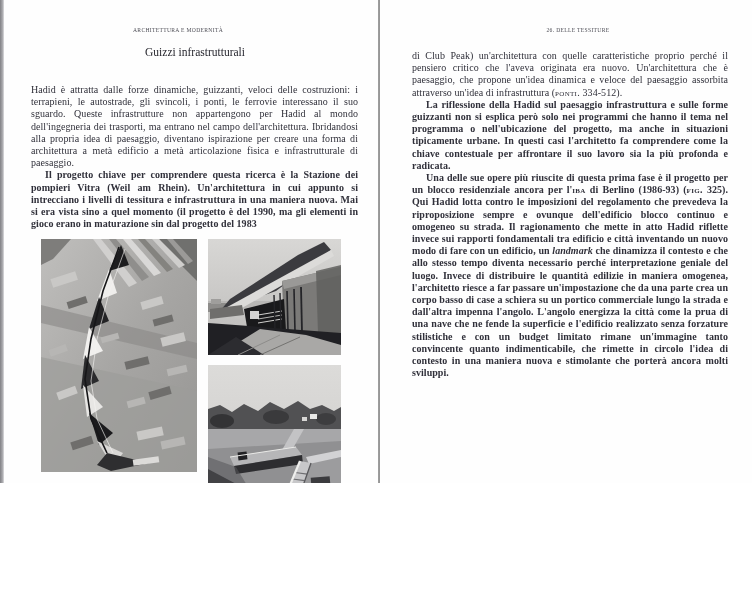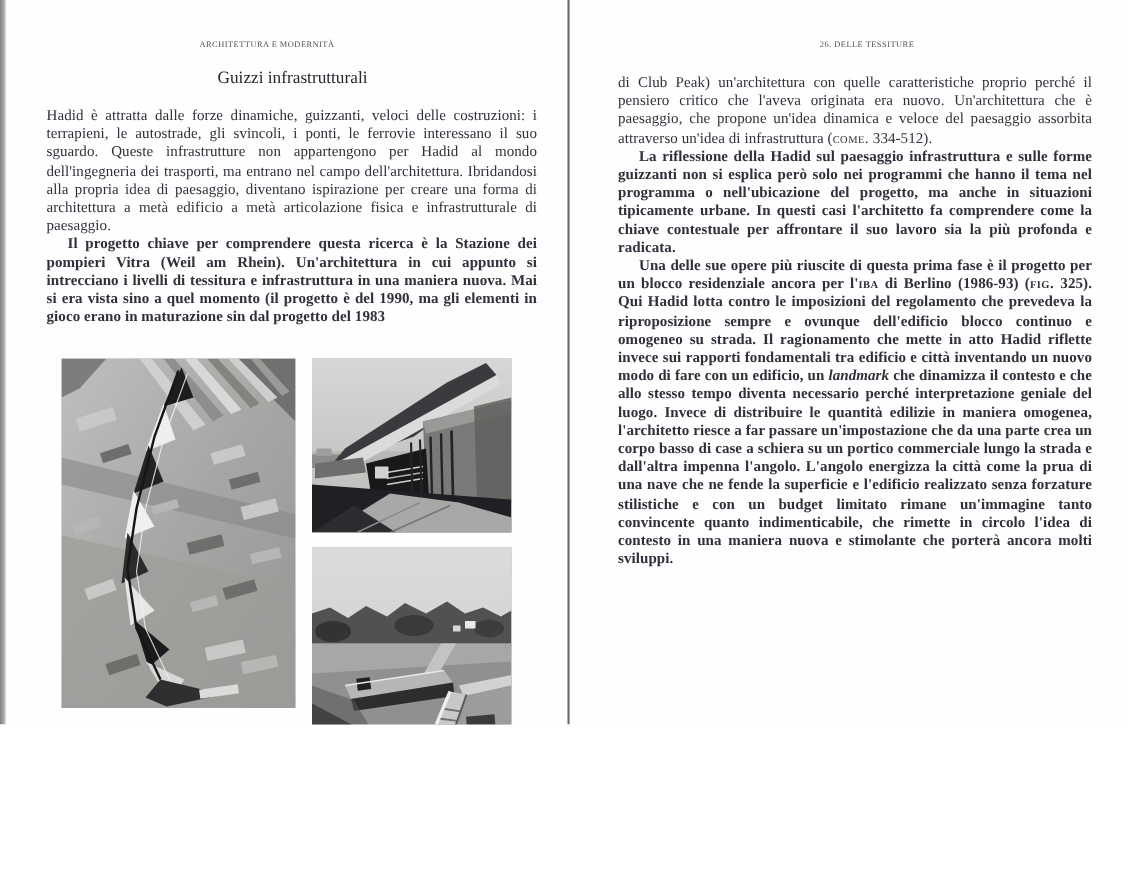--- a/index.html
+++ b/index.html
@@ -11,21 +11,21 @@
           background:linear-gradient(90deg,#cfcfcf,#6a6a6a 50%,#c4c4c4);}
   .page{position:absolute;top:0;height:596px;}
   .page-left{left:0;width:379px;}
   .page-right{left:379px;width:373px;}
   .running-header{position:absolute;top:27px;font-size:5.6px;letter-spacing:0.32px;
                   color:#4e4e56;white-space:nowrap;transform:translateX(-50%);}
   .section-title{position:absolute;top:46px;left:195px;transform:translateX(-50%);
                  font-size:11.5px;color:#26262e;white-space:nowrap;}
   .body-text{position:absolute;text-align:justify;font-size:10px;line-height:12.2px;
              color:#30303a;letter-spacing:0.05px;}
-  .body-left{left:31px;top:72px;width:327px;}
+  .body-left{left:31px;top:84px;width:327px;}
   .body-right{left:33px;top:50px;width:316px;}
   .body-text p{margin:0;padding:0;}
   .para-indent{text-indent:14px;font-weight:bold;}
   .seg-sc{font-variant:small-caps;letter-spacing:0.3px;}
   .seg-i{font-style:italic;}
   .fig{position:absolute;overflow:hidden;background:#a9a9a7;}
   .fig svg{display:block;}
   .fig-334{left:41px;top:239px;width:156px;height:233px;}
   .fig-335{left:208px;top:239px;width:133px;height:116px;}
   .fig-336{left:208px;top:365px;width:133px;height:178px;}
@@ -200,20 +200,20 @@
 
     <div class="folio folio-left">336</div>
   </div>
 
   <div class="gutter"></div>
 
   <div class="page page-right">
     <div class="running-header hdr-right">26. DELLE TESSITURE</div>
 
     <div class="body-text body-right">
-      <p><span>di Club Peak) un'architettura con quelle caratteristiche proprio perché il pensiero critico che l'aveva originata era nuovo. Un'architettura che è paesaggio, che propone un'idea dinamica e veloce del paesaggio assorbita attraverso un'idea di infrastruttura (</span><span class="seg-sc">come.</span><span> 334-512).</span></p>
+      <p><span>di Club Peak) un'architettura con quelle caratteristiche proprio perché il pensiero critico che l'aveva originata era nuovo. Un'architettura che è paesaggio, che propone un'idea dinamica e veloce del paesaggio assorbita attraverso un'idea di infrastruttura (</span><span class="seg-sc">ponti.</span><span> 334-512).</span></p>
       <p class="para-indent"><span>La riflessione della Hadid sul paesaggio infrastruttura e sulle forme guizzanti non si esplica però solo nei programmi che hanno il tema nel programma o nell'ubicazione del progetto, ma anche in situazioni tipicamente urbane. In questi casi l'architetto fa comprendere come la chiave contestuale per affrontare il suo lavoro sia la più profonda e radicata.</span></p>
       <p class="para-indent"><span>Una delle sue opere più riuscite di questa prima fase è il progetto per un blocco residenziale ancora per l'</span><span class="seg-sc">iba</span><span> di Berlino (1986-93) (</span><span class="seg-sc">fig.</span><span> 325). Qui Hadid lotta contro le imposizioni del regolamento che prevedeva la riproposizione sempre e ovunque dell'edificio blocco continuo e omogeneo su strada. Il ragionamento che mette in atto Hadid riflette invece sui rapporti fondamentali tra edificio e città inventando un nuovo modo di fare con un edificio, un </span><span class="seg-i">landmark</span><span> che dinamizza il contesto e che allo stesso tempo diventa necessario perché interpretazione geniale del luogo. Invece di distribuire le quantità edilizie in maniera omogenea, l'architetto riesce a far passare un'impostazione che da una parte crea un corpo basso di case a schiera su un portico commerciale lungo la strada e dall'altra impenna l'angolo. L'angolo energizza la città come la prua di una nave che ne fende la superficie e l'edificio realizzato senza forzature stilistiche e con un budget limitato rimane un'immagine tanto convincente quanto indimenticabile, che rimette in circolo l'idea di contesto in una maniera nuova e stimolante che porterà ancora molti sviluppi.</span></p>
     </div>
 
     <div class="folio folio-right">618</div>
   </div>
 </div>
 
 </body></html>

